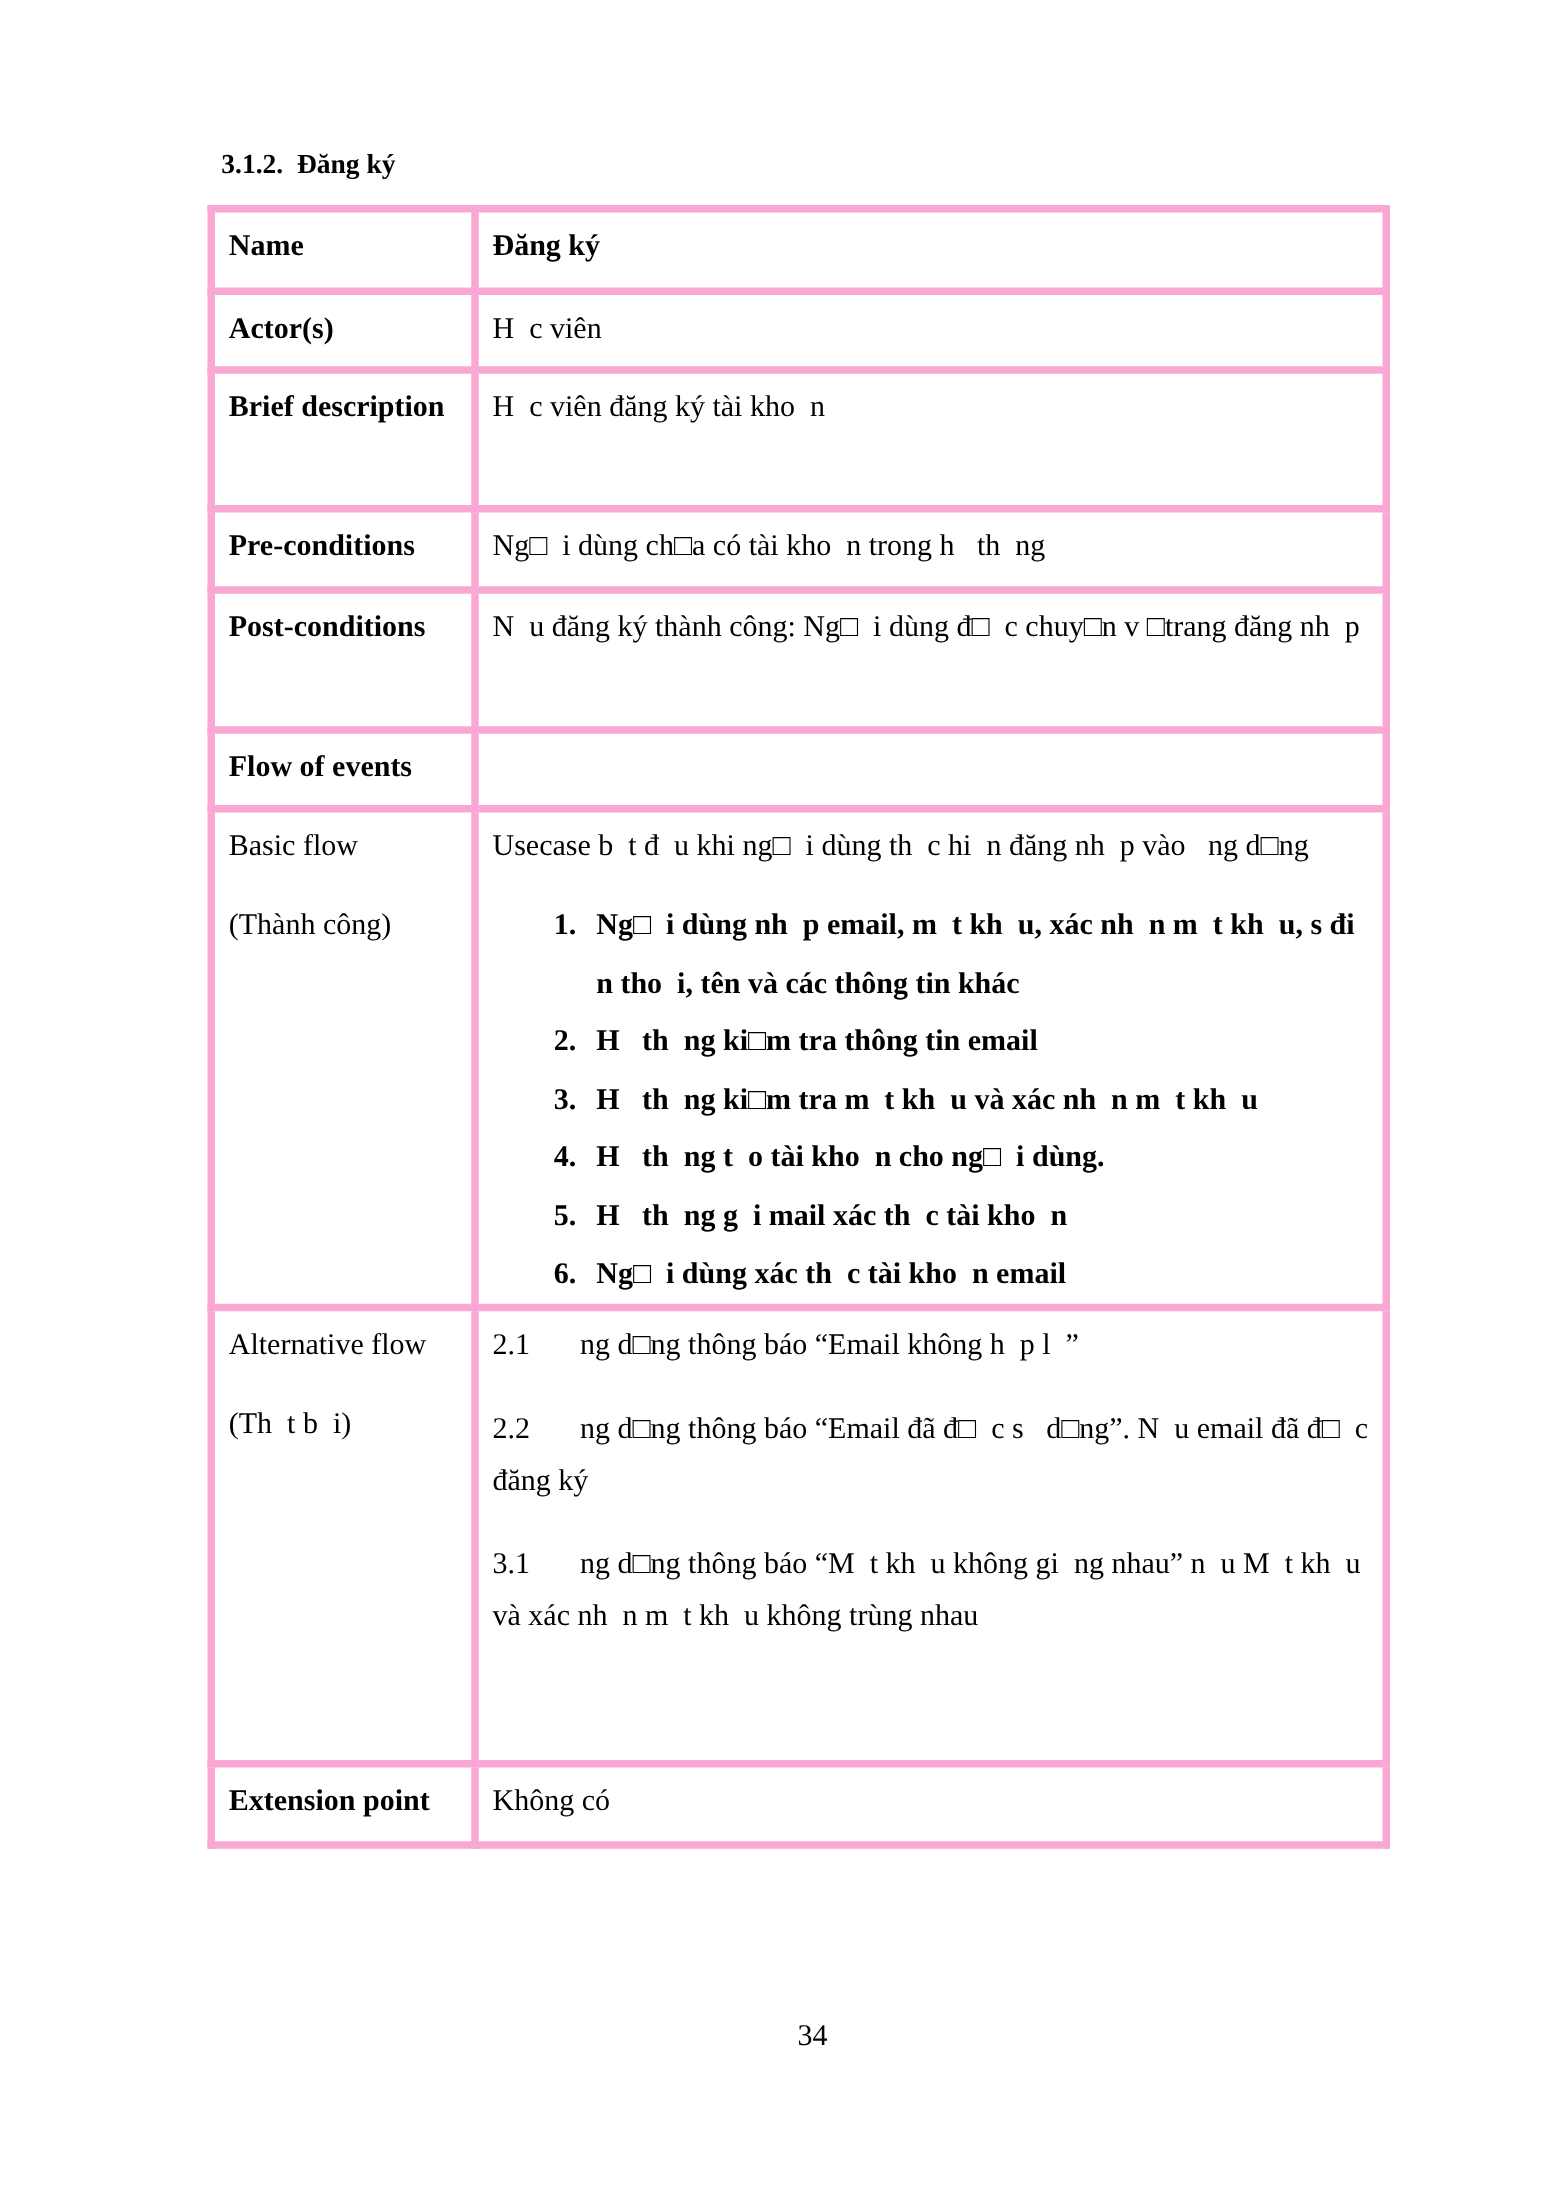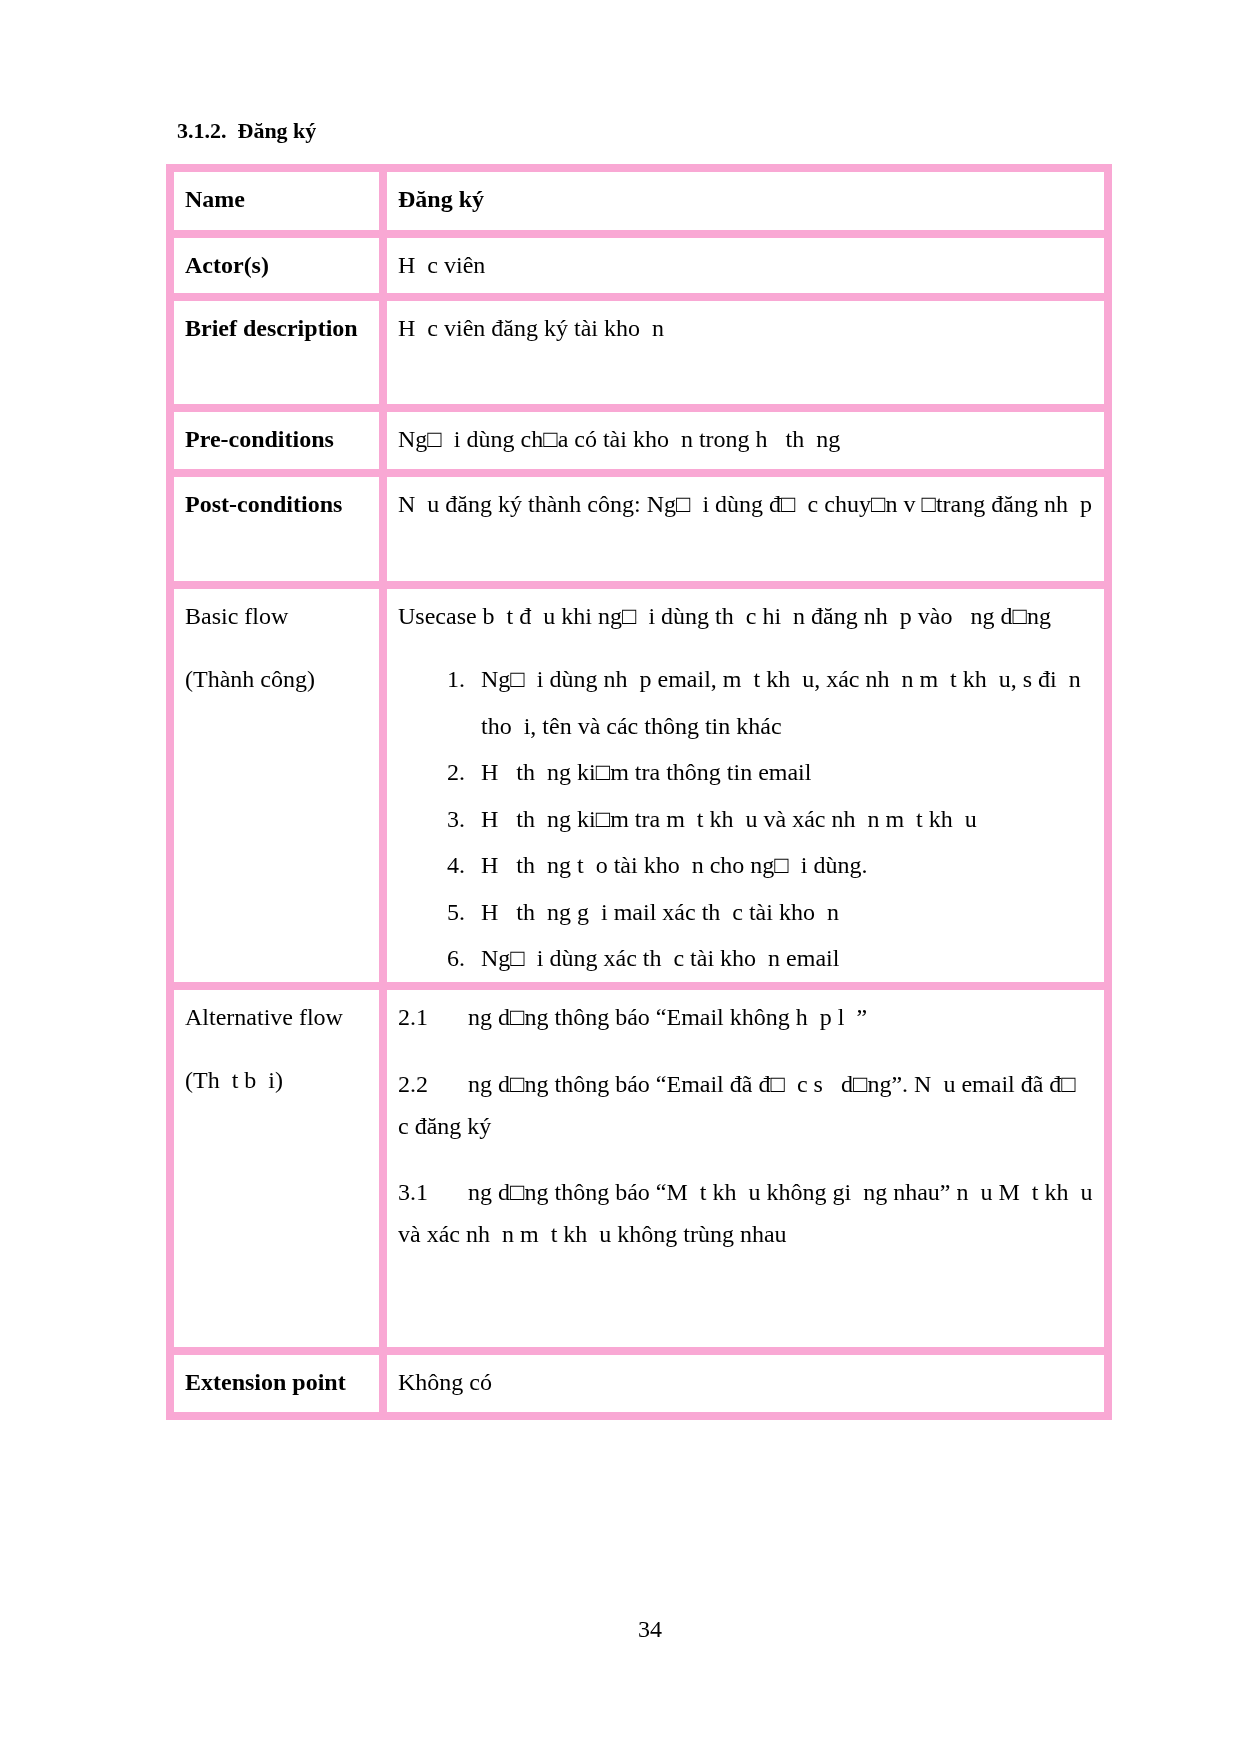--- a/index.html
+++ b/index.html
@@ -11,28 +11,28 @@
     .heading {
       position: absolute; left: 177px; top: 118px;
       font-size: 22px; font-weight: bold; white-space: pre;
     }
     table.uc {
       position: absolute; left: 166px; top: 164px;
       width: 946px; border-collapse: collapse; table-layout: fixed;
       font-size: 24px;
     }
     table.uc td {
-      border: 8px solid #f9a8d4; vertical-align: top;
+      border: 6px solid #f9a8d4; vertical-align: top;
       padding: 4px 10px 0 11px; line-height: 47px;
       white-space: pre-wrap;
     }
     table.uc td.lbl { width: 184px; }
     td.lbl.bold, td.val.bold { font-weight: bold; }
     .p-gap { margin-top: 16px; }
-    ol.steps { margin: 16px 0 0 0; padding-left: 73px; }
+    ol.steps { margin: 16px 0 0 0; padding-left: 73px; font-weight: bold; }
     ol.steps li { padding-left: 10px; line-height: 46.5px; }
     .alt-item { line-height: 35px; margin: 6px 0 0 0; }
     .alt-item + .alt-item { margin-top: 28px; }
     .alt-num { display: inline-block; width: 58px; }
     .page-num {
       position: absolute; left: 0; width: 1300px; top: 1616px;
       text-align: center; font-size: 24px;
     }
   </style>
 </head>
@@ -55,20 +55,24 @@
     <td class="val">H  c viên đăng ký tài kho  n</td>
   </tr>
   <tr style="height:65px">
     <td class="lbl bold">Pre-conditions</td>
     <td class="val">Ng□  i dùng ch□a có tài kho  n trong h   th  ng</td>
   </tr>
   <tr style="height:112px">
     <td class="lbl bold">Post-conditions</td>
     <td class="val">N  u đăng ký thành công: Ng□  i dùng đ□  c chuy□n v □trang đăng nh  p</td>
   </tr>
+  <tr style="height:63px">
+    <td class="lbl bold">Flow of events</td>
+    <td class="val"></td>
+  </tr>
   <tr style="height:393px">
     <td class="lbl"><div>Basic flow</div><div class="p-gap">(Thành công)</div></td>
     <td class="val" style="white-space:normal">
           <div style="white-space:pre">Usecase b  t đ  u khi ng□  i dùng th  c hi  n đăng nh  p vào   ng d□ng</div>
           <ol class="steps">
         <li style="white-space:pre-wrap">Ng□  i dùng nh  p email, m  t kh  u, xác nh  n m  t kh  u, s đi  n tho  i, tên và các thông tin khác</li>
         <li style="white-space:pre-wrap">H   th  ng ki□m tra thông tin email</li>
         <li style="white-space:pre-wrap">H   th  ng ki□m tra m  t kh  u và xác nh  n m  t kh  u</li>
         <li style="white-space:pre-wrap">H   th  ng t  o tài kho  n cho ng□  i dùng.</li>
         <li style="white-space:pre-wrap">H   th  ng g  i mail xác th  c tài kho  n</li>

